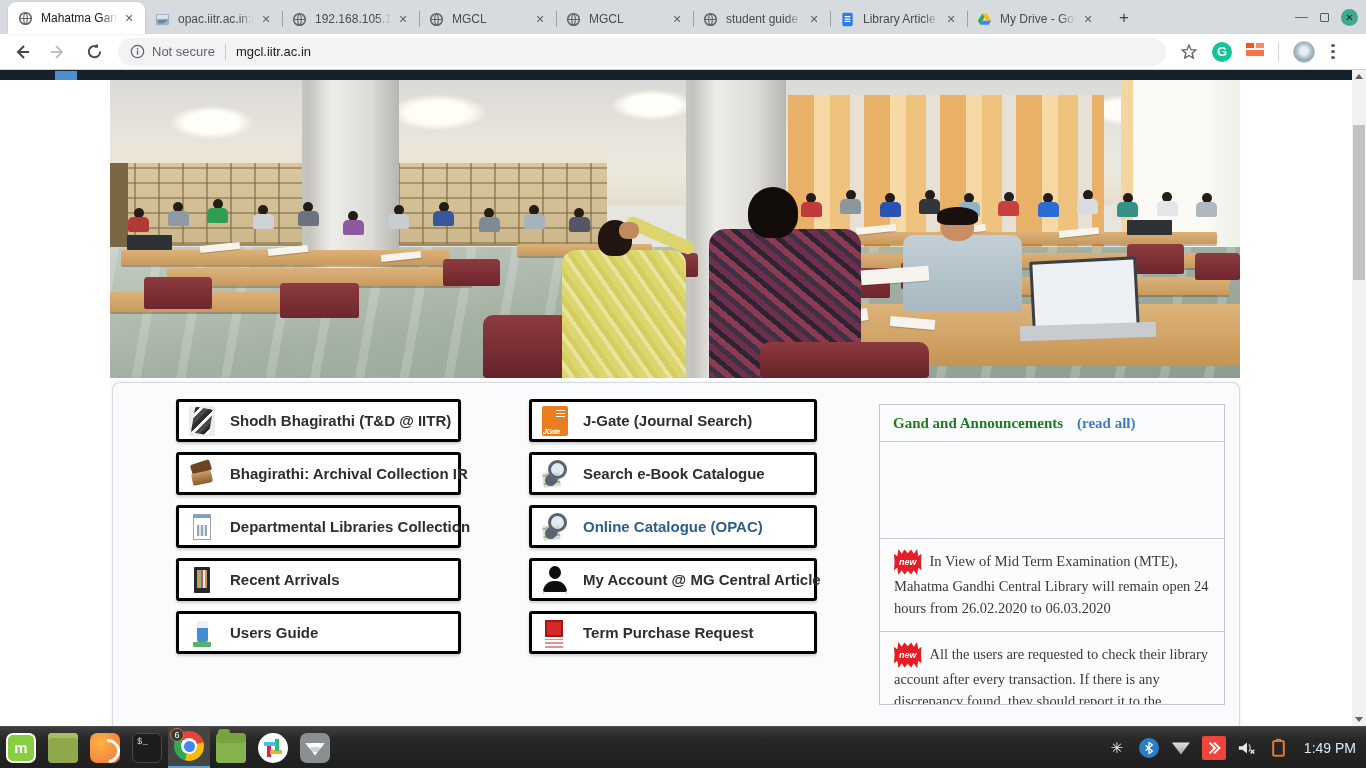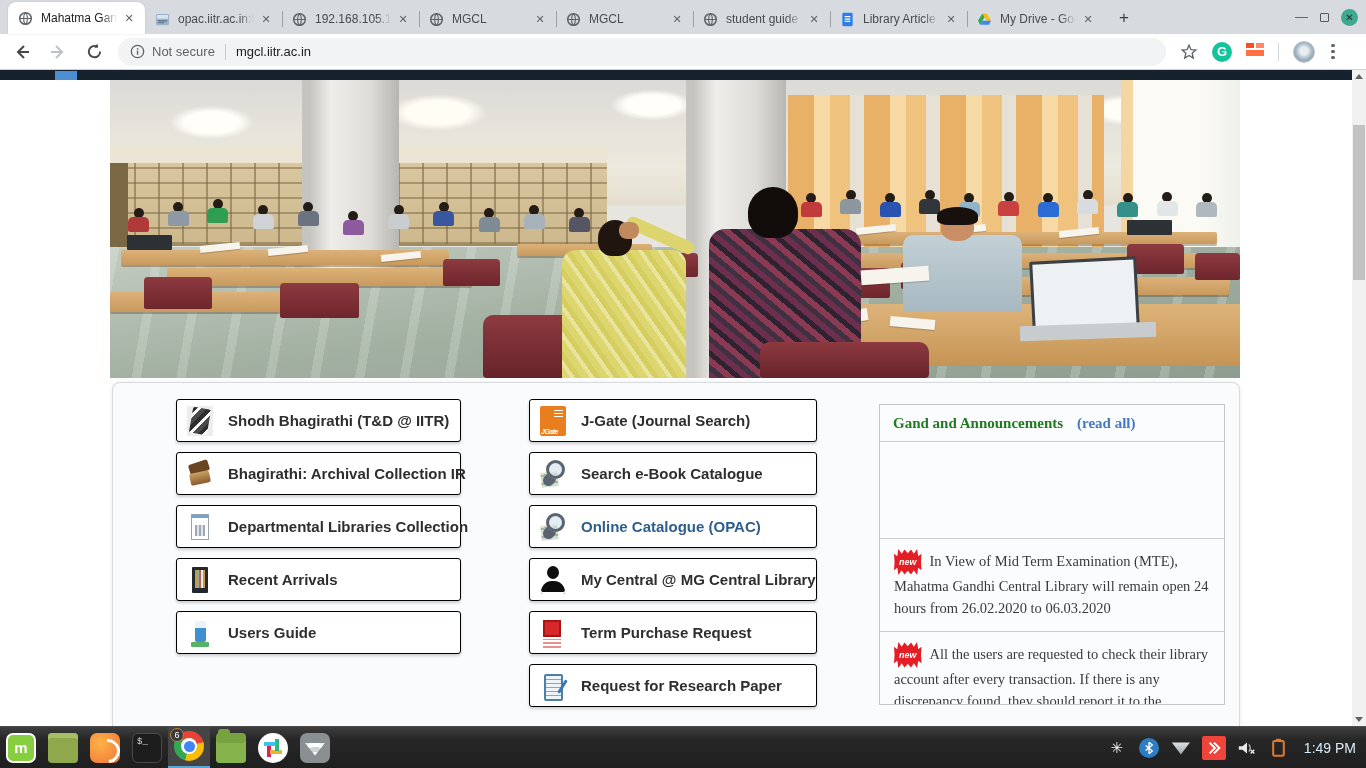--- a/index.html
+++ b/index.html
@@ -124,21 +124,21 @@
   .fg-b-body{left:70.2%;top:52%;width:10.5%;height:26%;border-radius:10px 10px 0 0;
     background:linear-gradient(#c2d0d6,#a7b8c0);}
 
   
   .content{position:absolute;left:112px;top:312px;width:1128px;height:344px;
     background:#fafbfc;border:1px solid #d8dbde;border-bottom:none;border-radius:8px 8px 0 0;
     box-shadow:0 0 4px rgba(0,0,0,.08);}
   .qcol{position:absolute;top:16px;display:flex;flex-direction:column;gap:10px;}
   .qcol.left{left:63px;width:285px;}
   .qcol.mid{left:416px;width:288px;}
-  .qlink{height:43px;background:#fff;border:1px solid #000000;border-radius:3px;
+  .qlink{height:43px;background:#fff;border:3px solid #000000;border-radius:3px;
     box-shadow:0 2px 3px rgba(0,0,0,.18);display:flex;align-items:center;padding:0 10px;cursor:pointer;}
   .qlabel{font-size:15px;font-weight:bold;color:#2e2e2e;white-space:nowrap;}
   .qlink.highlight .qlabel{color:#2d5e8e;}
   .qi{position:relative;width:26px;height:30px;flex:0 0 26px;margin-right:15px;}
   .qi::before,.qi::after{content:'';position:absolute;}
   .qi-book-stack{background:#ededed;}
   .qi-book-stack::before{inset:2px 4px;border-radius:2px;transform:rotate(10deg);
     background:repeating-linear-gradient(125deg,#2e2e2e 0 4px,#fafafa 4px 7px,#4a4a4a 7px 11px);}
   .qi-archive-box::before{left:2px;top:3px;width:20px;height:11px;background:#6b4423;
     transform:rotate(-18deg);border-radius:2px;}
@@ -598,29 +598,25 @@
           <div class="qlink">
             <span class="qi qi-search-books"></span>
             <span class="qlabel">Search e-Book Catalogue</span>
           </div>
           <div class="qlink highlight">
             <span class="qi qi-search-books"></span>
             <span class="qlabel">Online Catalogue (OPAC)</span>
           </div>
           <div class="qlink">
             <span class="qi qi-person"></span>
-            <span class="qlabel">My Central @ MG Central Library</span>
+            <span class="qlabel">My Account @ MG Central Article</span>
           </div>
           <div class="qlink">
             <span class="qi qi-red-book"></span>
             <span class="qlabel">Term Purchase Request</span>
-          </div>
-          <div class="qlink">
-            <span class="qi qi-clipboard-pencil"></span>
-            <span class="qlabel">Request for Research Paper</span>
           </div>
         </div>
 
       <div class="news">
         <div class="news-head">
           <span class="news-title">Gand and Announcements</span>
           <span class="news-readall">(read all)</span>
         </div>
         <div class="news-spacer"></div>
         <div id="news-items">

